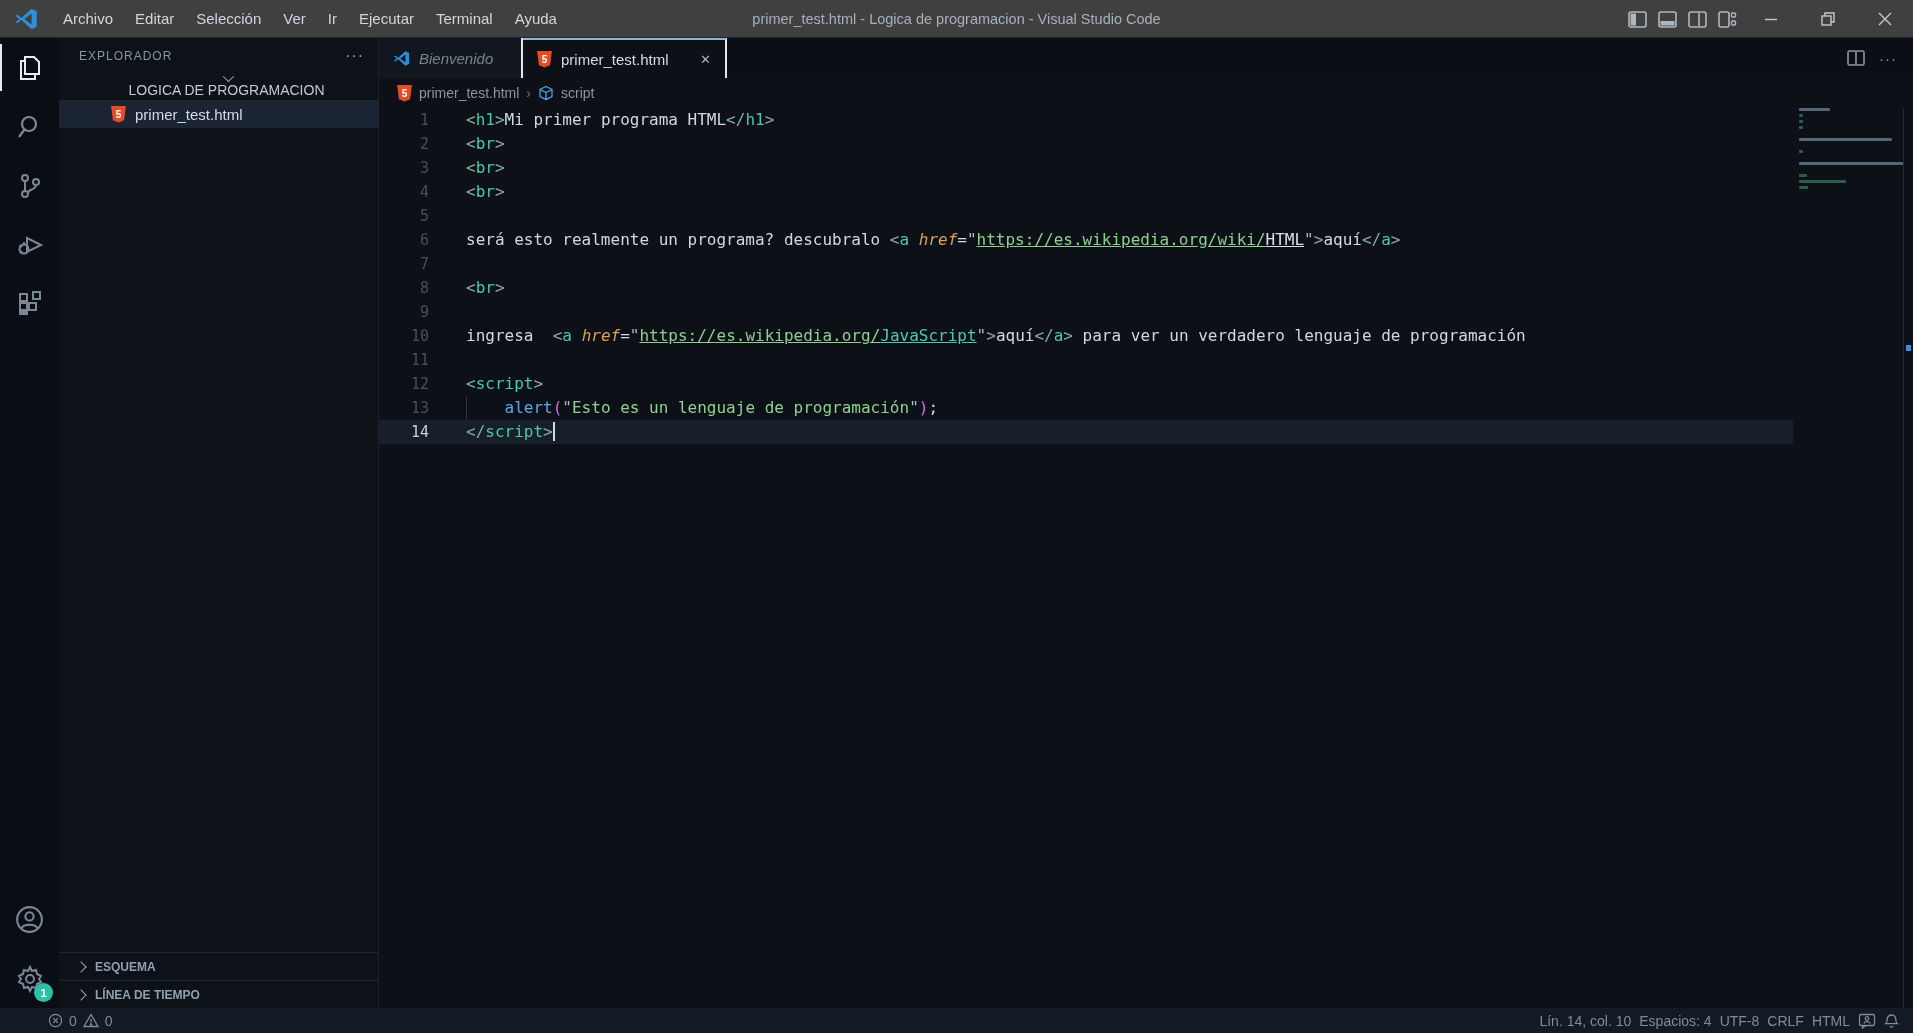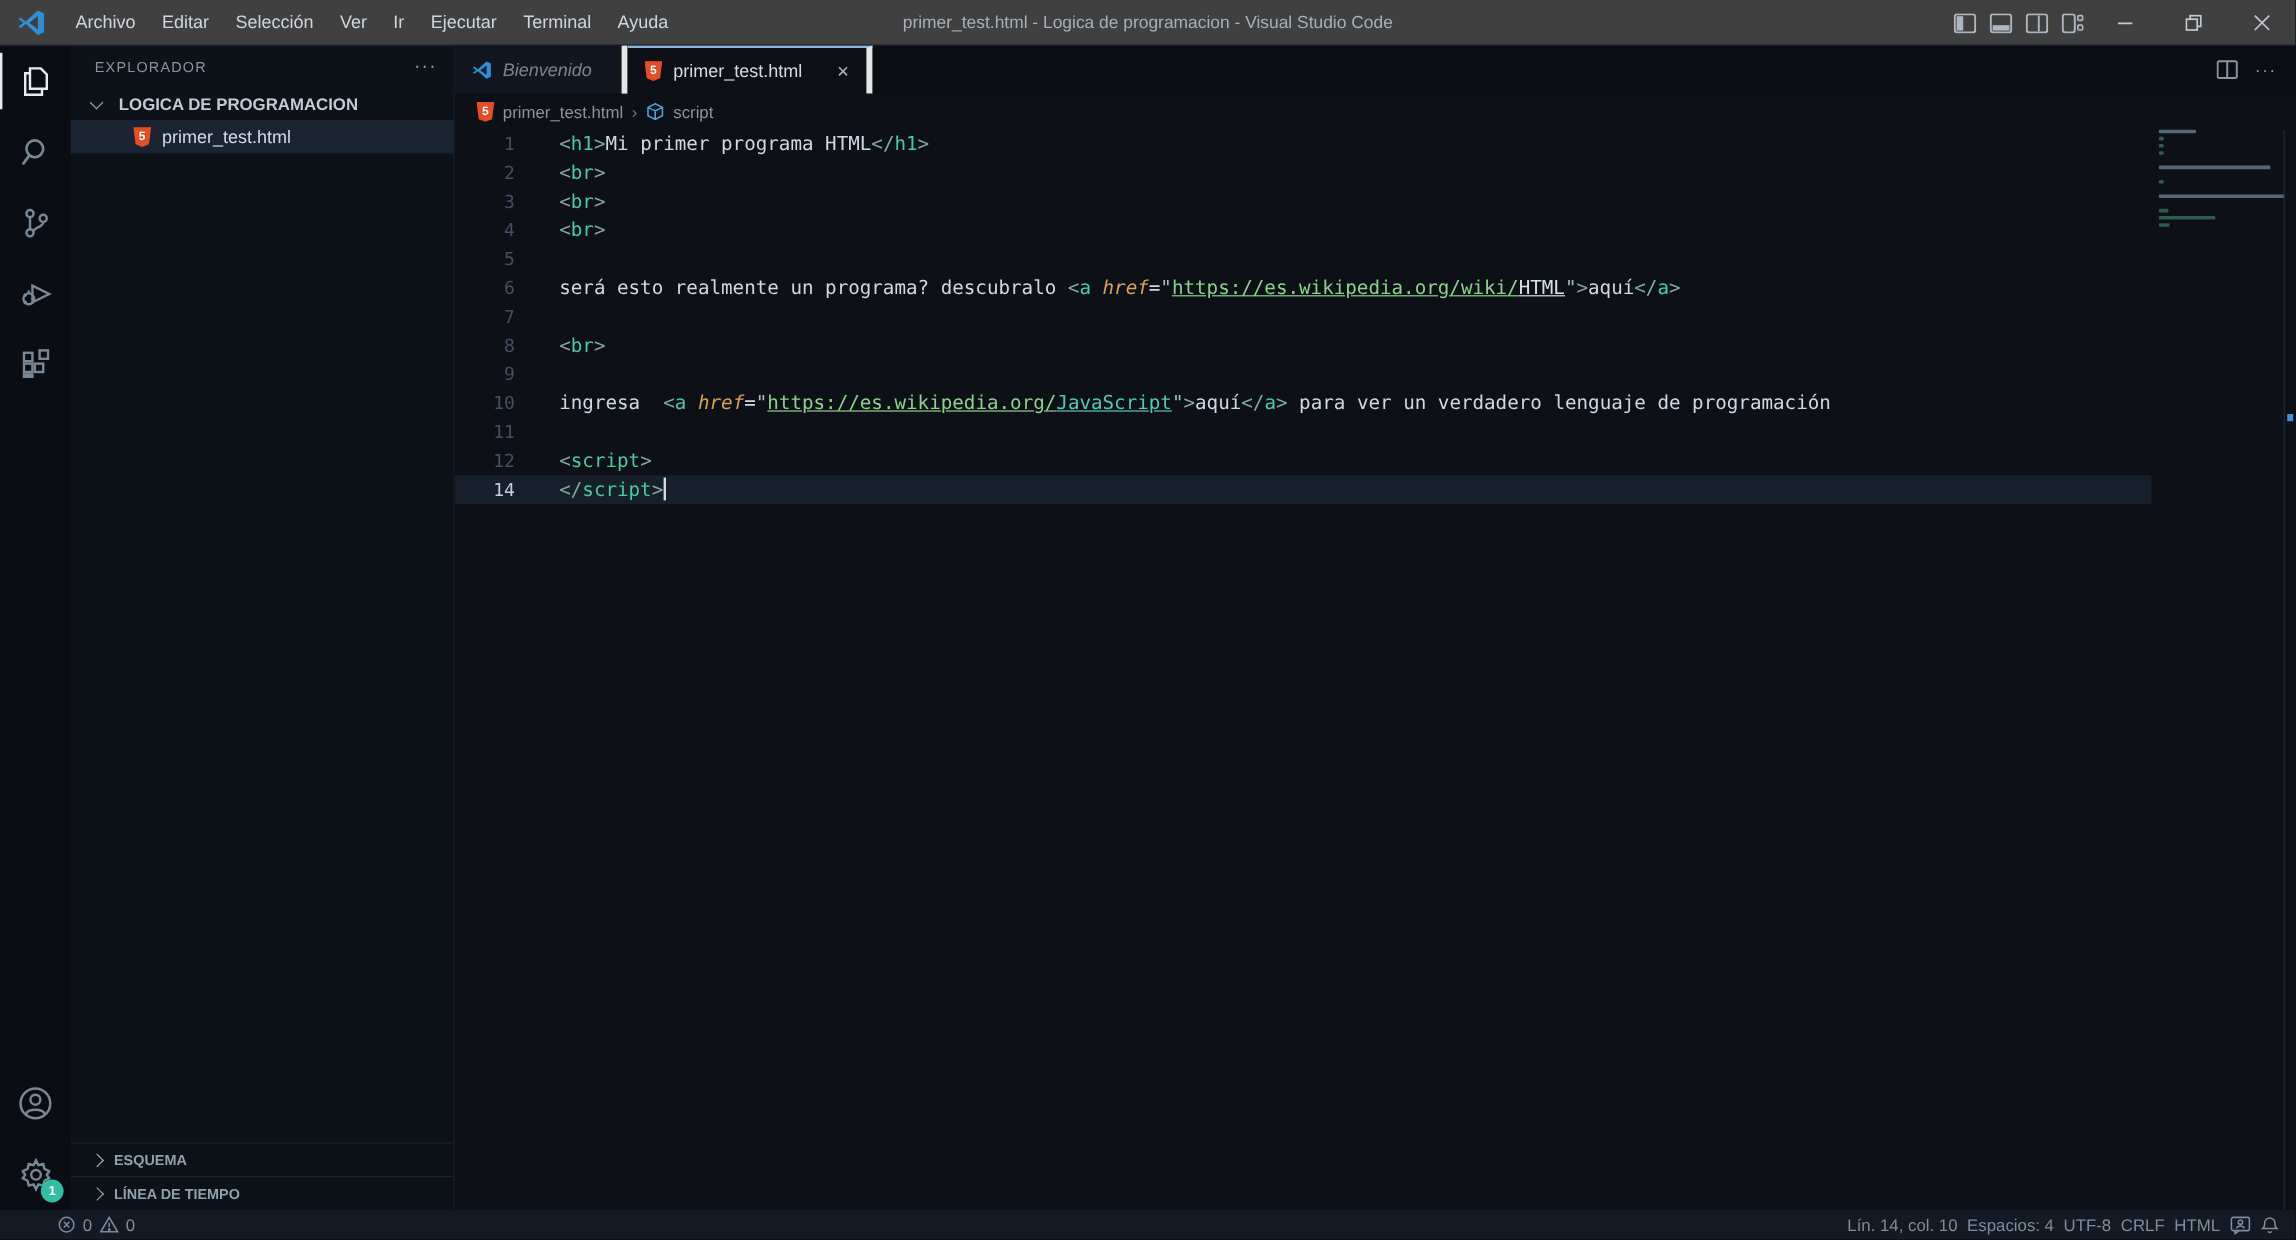--- a/index.html
+++ b/index.html
@@ -33,36 +33,36 @@
            align-items:center; justify-content:center; }
 
   
   .sidebar { width:320px; background:#0d1218; border-right:1px solid #1b2430; display:flex; flex-direction:column; }
   .sb-header { height:36px; display:flex; align-items:center; padding:0 14px 0 20px; }
   .sb-title { font-size:12px; letter-spacing:1px; color:#8694a3; flex:1; }
   .sb-more { color:#9aa5b1; font-size:16px; letter-spacing:1px; }
   .chev { display:inline-block; width:8px; height:8px; border-right:1.6px solid #9aa5b1; border-bottom:1.6px solid #9aa5b1; }
   .chev.down { transform:rotate(45deg) translateY(-2px); }
   .chev.right { transform:rotate(-45deg); }
-  .sb-folder { height:26px; display:flex; align-items:center; gap:16px; padding-left:16px;
-               font-size:14px; font-weight:bold; color:#c2cbd4; }
+  .sb-folder { height:26px; display:flex; align-items:center; gap:0; padding-left:16px;
+               font-size:14px; font-weight:normal; color:#c2cbd4;flex-direction:column; }
   .sb-file { height:28px; display:flex; align-items:center; gap:9px; padding-left:52px;
              font-size:15px; color:#d5dce3; background:#1a2433; }
   .sb-bottom { margin-top:auto; }
   .sb-section { height:28px; display:flex; align-items:center; gap:10px; padding-left:18px;
                 border-top:1px solid #1b2430; font-size:12px; font-weight:bold; color:#8fa0b0; }
 
   
   .html5 { width:15px; height:17px; background:#e44d26; clip-path:polygon(0 0,100% 0,87% 87%,50% 100%,13% 87%);
            color:#fff; font-size:10px; font-weight:bold; display:flex; align-items:center; justify-content:center; flex:0 0 auto; }
 
   
   .editor-col { flex:1; display:flex; flex-direction:column; background:#0d1117; min-width:0; }
   .tabbar { height:40px; background:#0b0f15; display:flex; align-items:stretch; position:relative; }
-  .tab { display:flex; align-items:center; gap:9px; padding:0 14px; font-size:15px; border-right:5px solid #e5e5e5; }
+  .tab { display:flex; align-items:center; gap:9px; padding:0 14px; font-size:15px; border-right:2px solid #e5e5e5; }
   .tab.inactive { background:#12171f; color:#7a8490; width:144px; }
   .tab.inactive .tab-label { font-style:italic; }
   .tab.active { background:#0d1117; color:#d5dbe2; width:204px; border-top:2px solid #8fb6d9; }
   .tab-close { margin-left:auto; font-size:13px; color:#aab3bd; }
   .tab-actions { margin-left:auto; display:flex; align-items:center; gap:14px; padding-right:16px; color:#8b96a3; }
   .dots { font-size:15px; letter-spacing:1px; color:#8b96a3; }
 
   .breadcrumb { height:30px; display:flex; align-items:center; gap:7px; padding-left:18px;
                 font-size:14px; color:#8a95a1; }
   .bc-sep { color:#6c7682; font-size:14px; }
@@ -287,20 +287,21 @@
           <div class="line"><span class="ln">3</span><span class="pun">&lt;</span><span class="tag">br</span><span class="pun">&gt;</span></div>
           <div class="line"><span class="ln">4</span><span class="pun">&lt;</span><span class="tag">br</span><span class="pun">&gt;</span></div>
           <div class="line"><span class="ln">5</span></div>
           <div class="line"><span class="ln">6</span><span class="pln">será esto realmente un programa? descubralo </span><span class="pun">&lt;</span><span class="tag">a</span><span class="pln"> </span><span class="attr">href</span><span class="pln">=</span><span class="q">"</span><span class="str u">https://es.wikipedia.org/wiki/</span><span class="strw u">HTML</span><span class="q">"</span><span class="pun">&gt;</span><span class="pln">aquí</span><span class="pun">&lt;/</span><span class="tag">a</span><span class="pun">&gt;</span></div>
           <div class="line"><span class="ln">7</span></div>
           <div class="line"><span class="ln">8</span><span class="pun">&lt;</span><span class="tag">br</span><span class="pun">&gt;</span></div>
           <div class="line"><span class="ln">9</span></div>
           <div class="line"><span class="ln">10</span><span class="pln">ingresa  </span><span class="pun">&lt;</span><span class="tag">a</span><span class="pln"> </span><span class="attr">href</span><span class="pln">=</span><span class="q">"</span><span class="str u">https://es.wikipedia.org/</span><span class="strt u">JavaScript</span><span class="q">"</span><span class="pun">&gt;</span><span class="pln">aquí</span><span class="pun">&lt;/</span><span class="tag">a</span><span class="pun">&gt;</span><span class="pln"> para ver un verdadero lenguaje de programación</span></div>
           <div class="line"><span class="ln">11</span></div>
           <div class="line"><span class="ln">12</span><span class="pun">&lt;</span><span class="tag">script</span><span class="pun">&gt;</span></div>
+          <div class="line"><span class="ln">13</span><span class="guide"></span><span class="pln">    </span><span class="fn">alert</span><span class="brk">(</span><span class="q">"</span><span class="str">Esto es un lenguaje de programación</span><span class="q">"</span><span class="brk">)</span><span class="pln">;</span></div>
           <div class="line cur"><span class="ln">14</span><span class="pun">&lt;/</span><span class="tag">script</span><span class="pun">&gt;</span><span class="cursor"></span></div>
         </div>
       <div class="minimap">
           <div class="mm-bar" style="width: 27.8261%; background: rgb(85, 101, 122);"></div>
           <div class="mm-bar" style="width: 3.47826%; background: rgb(47, 93, 75);"></div>
           <div class="mm-bar" style="width: 3.47826%; background: rgb(47, 93, 75);"></div>
           <div class="mm-bar" style="width: 3.47826%; background: rgb(47, 93, 75);"></div>
           <div class="mm-bar"></div>
           <div class="mm-bar" style="width: 84.3478%; background: rgb(85, 101, 122);"></div>
           <div class="mm-bar"></div>

